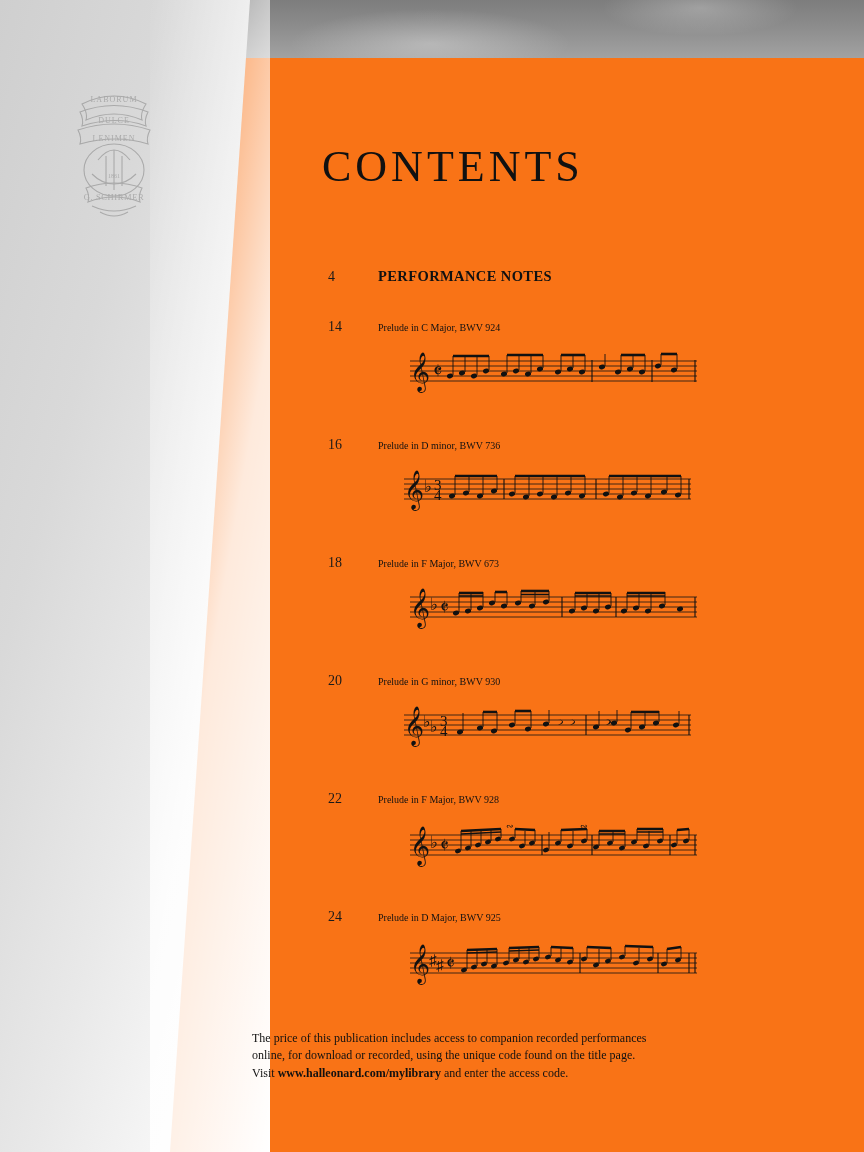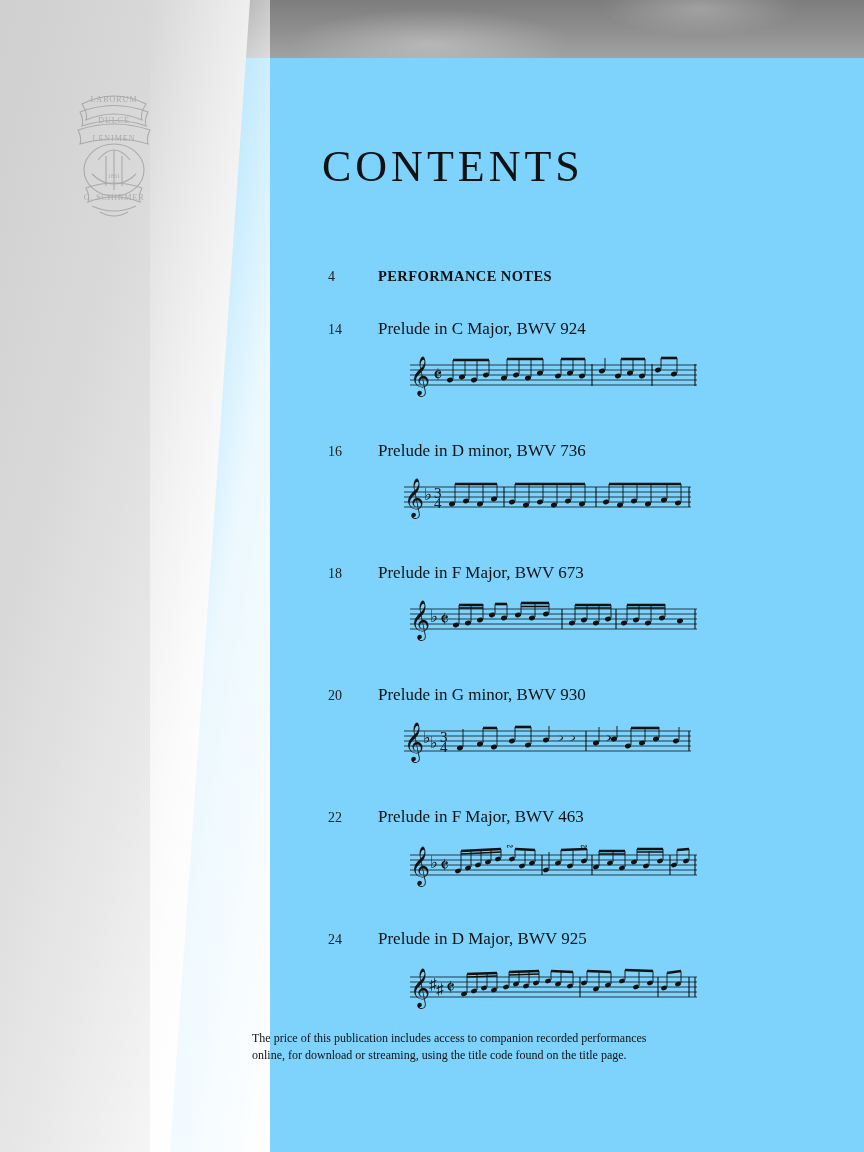--- a/index.html
+++ b/index.html
@@ -9,21 +9,21 @@
   }
   body {
     font-family: "Liberation Serif", serif;
     color: #1a1a1a;
   }
   .page {
     position: relative;
     width: 864px;
     height: 1152px;
     overflow: hidden;
-    background: #7dd3fc;
+    background: #f97316;
   }
 
   
   .top-band {
     position: absolute;
     left: 0; top: 0;
     width: 864px; height: 58px;
     background:
       radial-gradient(ellipse 160px 46px at 120px 20px, rgba(255,255,255,0.38), rgba(255,255,255,0) 70%),
       radial-gradient(ellipse 200px 50px at 430px 44px, rgba(255,255,255,0.30), rgba(255,255,255,0) 70%),
@@ -82,21 +82,21 @@
   }
   .toc-page {
     width: 78px;
     text-align: left;
     font-size: 14px;
     color: #1a1a1a;
     padding-left: 28px;
     box-sizing: border-box;
   }
   .toc-label {
-    font-size: 17px;
+    font-size: 10px;
     color: #111111;
   }
   .toc-entry.heading .toc-label {
     font-weight: bold;
     letter-spacing: 0.4px;
     font-size: 14.5px;
   }
   .toc-entry.heading .toc-page { font-size: 14px; }
 
   
@@ -448,21 +448,21 @@
           </g>
         </svg>
       </div>
     </div>
 
     <div style="height:22px"></div>
 
     <div class="toc-entry">
       <div class="toc-row">
         <div class="toc-page">22</div>
-        <div class="toc-label">Prelude in F Major, BWV 463</div>
+        <div class="toc-label">Prelude in F Major, BWV 928</div>
       </div>
       <div class="incipit">
         <svg viewBox="0 0 295 58" width="295" height="58" stroke="#111" fill="#111">
           <g stroke-width="0.8">
             <line x1="4" y1="18" x2="291" y2="18"></line>
               <line x1="4" y1="23" x2="291" y2="23"></line>
             <line x1="4" y1="28" x2="291" y2="28"></line>
               <line x1="4" y1="33" x2="291" y2="33"></line>
             <line x1="4" y1="38" x2="291" y2="38"></line>
           </g>
@@ -621,16 +621,19 @@
             <line x1="289" y1="18" x2="289" y2="38"></line>
           </g>
         </svg>
       </div>
     </div>
 
   </div>
 
   <div class="footer">
     <div>The price of this publication includes access to companion recorded performances</div>
-    <div>online, for download or streaming, using the title code found on the title page.</div>
+    <div>online, for download or recorded, using the unique code found on the title page.</div>
+    <div>
+      <span>Visit </span><span class="link">www.halleonard.com/mylibrary</span><span> and enter the access code.</span>
+    </div>
   </div>
 
 </div>
 
 </body></html>

